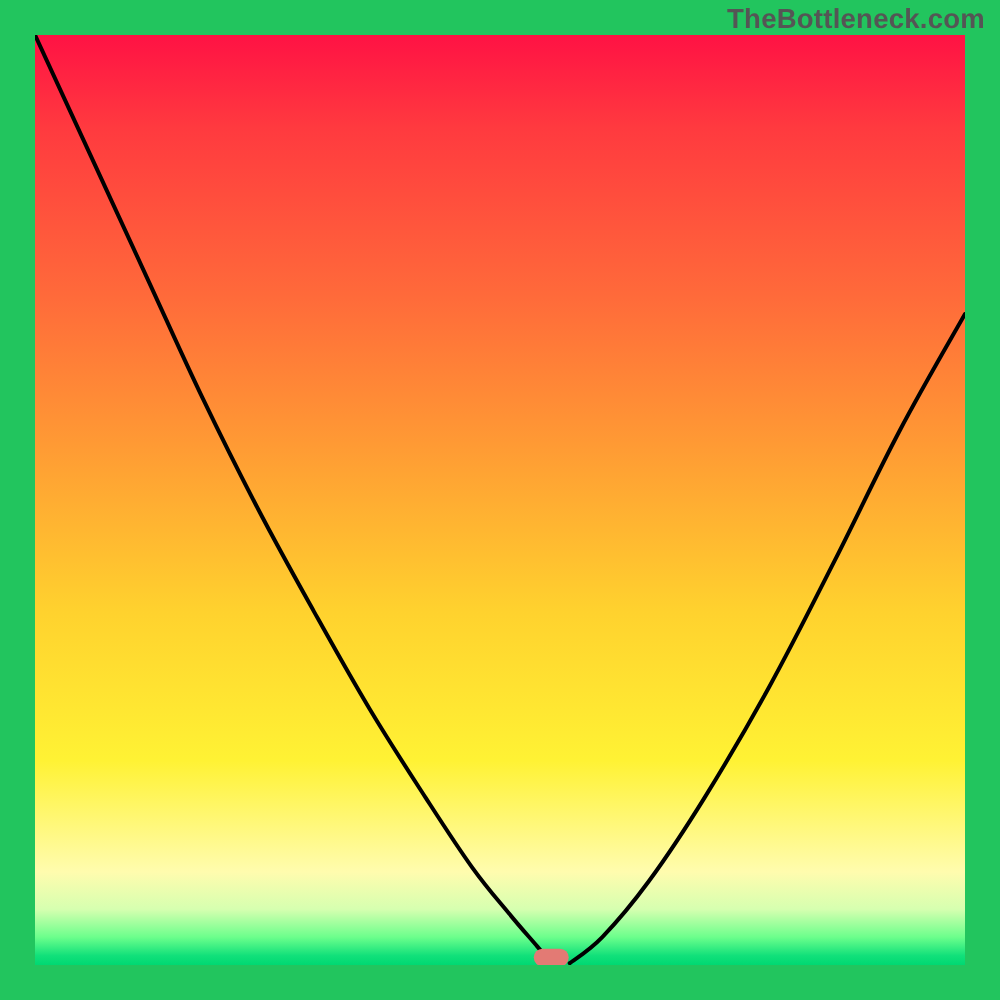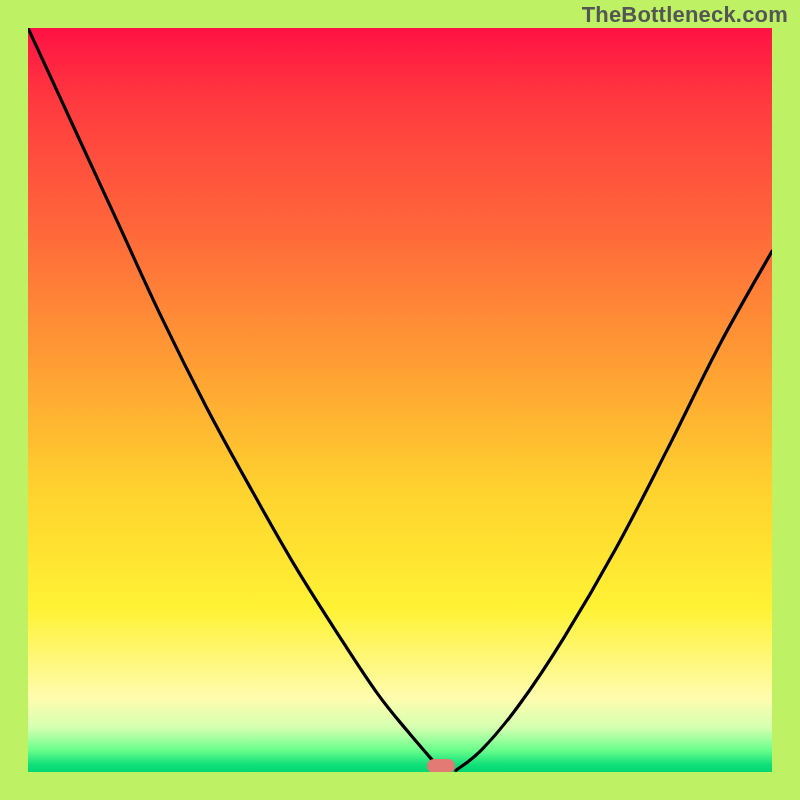--- a/index.html
+++ b/index.html
@@ -10,21 +10,21 @@
     overflow: hidden;
     background: #000;
     font-family: Arial, Helvetica, sans-serif;
   }
   .frame {
     position: absolute;
     left: 0;
     top: 0;
     width: 800px;
     height: 800px;
-    background: #bef264;
+    background: #22c55e;
   }
   .attribution {
     position: absolute;
     top: 2px;
     right: 12px;
     color: #555;
     font-size: 22px;
     font-weight: 600;
     letter-spacing: 0.2px;
     user-select: none;

